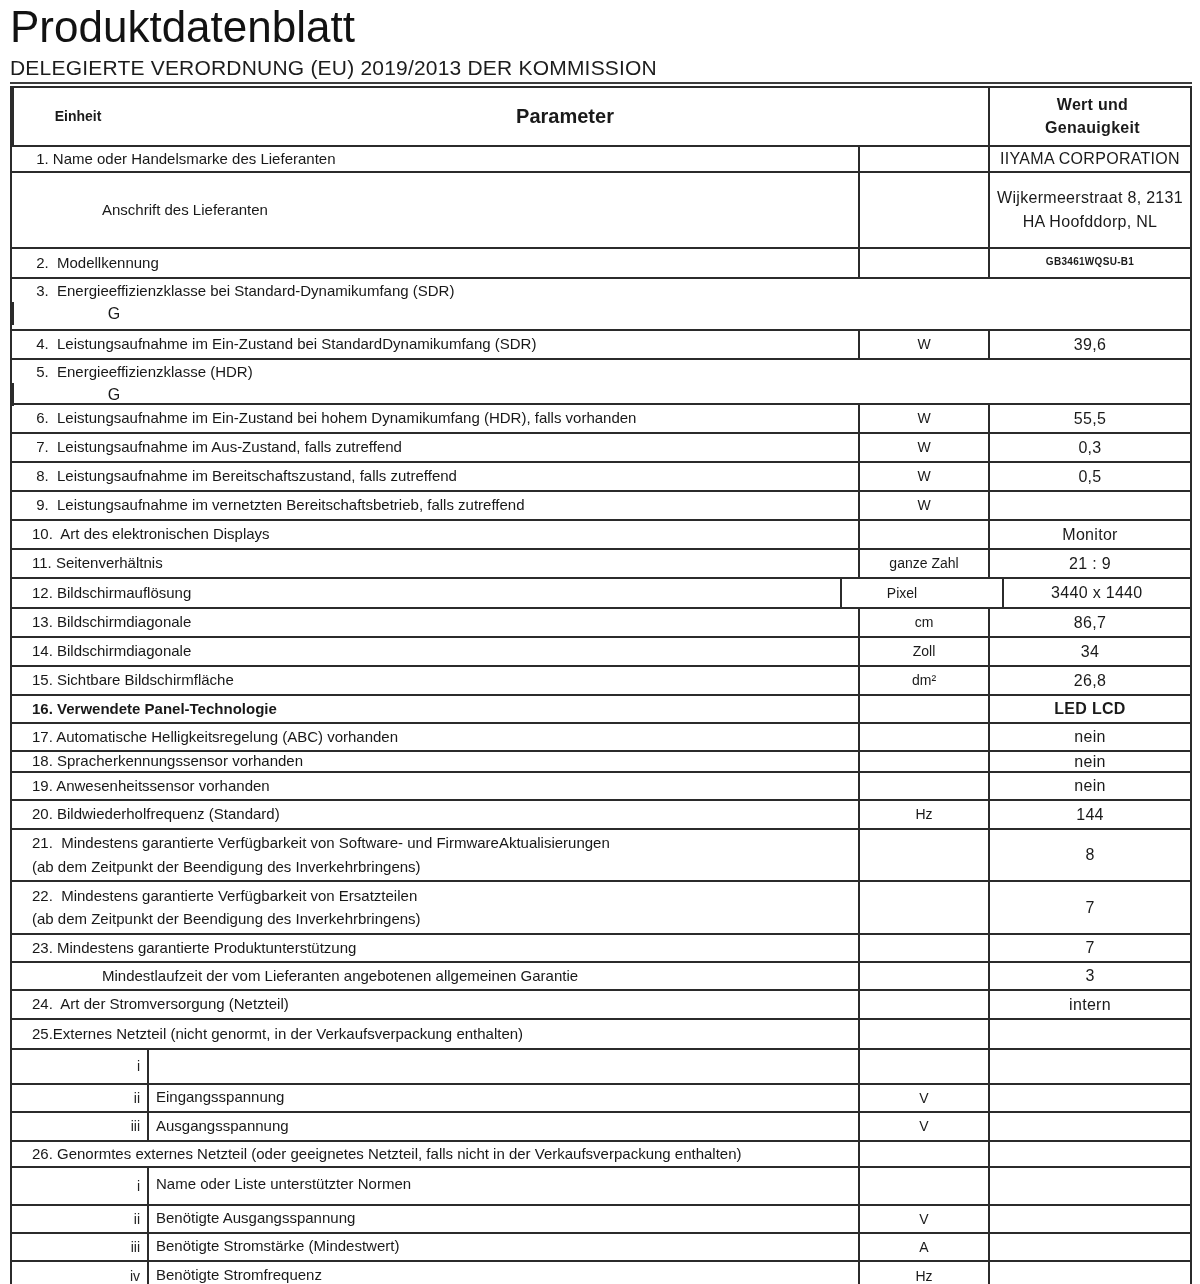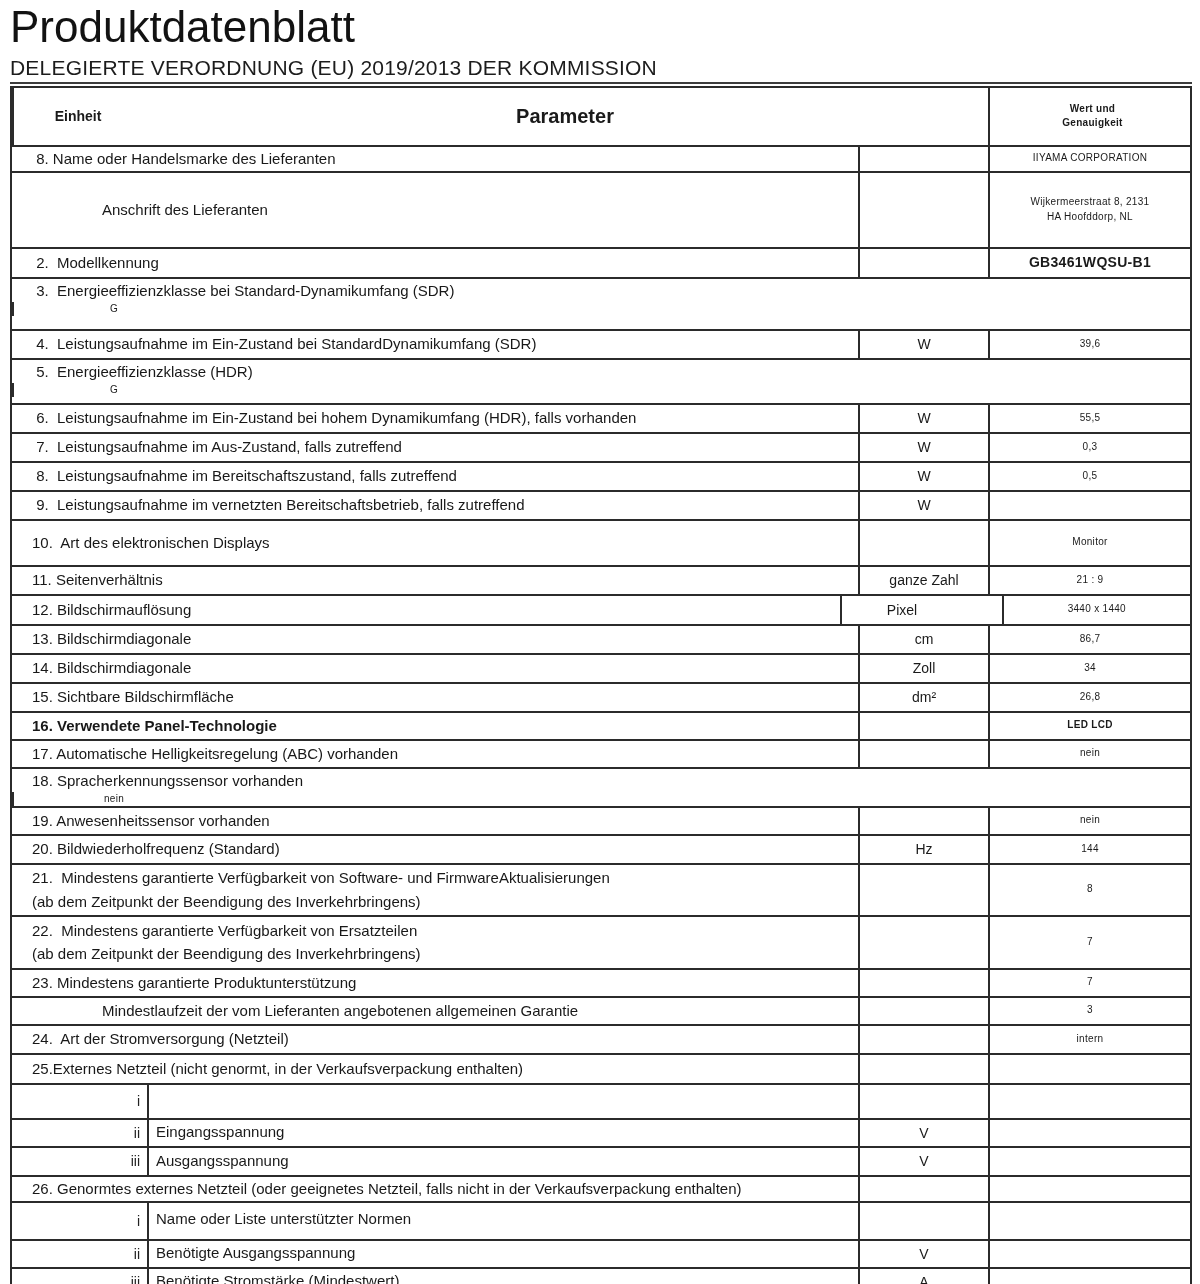--- a/index.html
+++ b/index.html
@@ -19,22 +19,22 @@
 
   .sheet-table{width:1182px;margin-left:10px;margin-top:2px;border:2px solid var(--border);background:var(--paper);}
 
   .trow,.thead{display:flex;width:100%;}
   .thead{height:57px;}
   .trow{border-top:2px solid var(--border);}
 
   .cell{display:flex;align-items:center;min-width:0;}
   .cell.param{width:846px;}
   .cell.unit{width:130px;border-left:2px solid var(--border);justify-content:center;text-align:center;font-size:14px;}
-  .cell.value{width:202px;border-left:2px solid var(--border);justify-content:center;text-align:center;font-size:10px;white-space:pre-wrap;line-height:1.45;letter-spacing:0.3px;}
-  .cell.value.bold{font-weight:700;font-size:14px;}
+  .cell.value{width:202px;border-left:2px solid var(--border);justify-content:center;text-align:center;font-size:16px;white-space:pre-wrap;line-height:1.45;letter-spacing:0.3px;}
+  .cell.value.bold{font-weight:700;font-size:10px;}
 
   .th-param{justify-content:center;font-weight:700;font-size:20px;}
   .th-unit{font-weight:700;font-size:19px;}
   .th-value{justify-content:flex-start;text-align:left;font-weight:700;font-size:20px;white-space:pre-wrap;line-height:1.25;padding-left:5px;}
 
   .label{padding-left:20px;padding-right:8px;white-space:pre-wrap;font-size:15px;line-height:1.55;color:#181818;}
   .label.indent{padding-left:48px;margin-left:42px;}
 
   .roman{width:137px;align-self:stretch;display:flex;align-items:center;justify-content:flex-end;padding-right:7px;border-right:2px solid var(--border);font-size:14px;color:#222;}
   .sublabel{padding-left:7px;padding-right:8px;font-size:15px;white-space:pre-wrap;line-height:1.5;}
@@ -53,21 +53,21 @@
   <div class="sheet-table">
     <div class="thead">
       <div class="cell unit th-unit">Einheit</div>
       <div class="cell param th-param">Parameter</div>
       <div class="cell value th-value">Wert und
 Genauigkeit</div>
     </div>
     <div>
         <div class="trow" style="height: 26px;">
           <div class="cell param">
-            <div class="label"> 8. Name oder Handelsmarke des Lieferanten</div>
+            <div class="label"> 1. Name oder Handelsmarke des Lieferanten</div>
           </div>
           <div class="cell unit"></div>
           <div class="cell value">IIYAMA CORPORATION</div>
         </div>
         <div class="trow" style="height: 76px;">
           <div class="cell param">
             <div class="label indent">Anschrift des Lieferanten</div>
           </div>
           <div class="cell unit"></div>
           <div class="cell value">Wijkermeerstraat 8, 2131
@@ -122,21 +122,21 @@
           <div class="cell unit">W</div>
           <div class="cell value">0,5</div>
         </div>
         <div class="trow" style="height: 29px;">
           <div class="cell param">
             <div class="label"> 9.  Leistungsaufnahme im vernetzten Bereitschaftsbetrieb, falls zutreffend</div>
           </div>
           <div class="cell unit">W</div>
           <div class="cell value"></div>
         </div>
-        <div class="trow" style="height: 46px;">
+        <div class="trow" style="height: 29px;">
           <div class="cell param">
             <div class="label">10.  Art des elektronischen Displays</div>
           </div>
           <div class="cell unit"></div>
           <div class="cell value">Monitor</div>
         </div>
         <div class="trow" style="height: 29px;">
           <div class="cell param">
             <div class="label">11. Seitenverhältnis</div>
           </div>
@@ -178,21 +178,21 @@
           <div class="cell unit"></div>
           <div class="cell value">LED LCD</div>
         </div>
         <div class="trow" style="height: 28px;">
           <div class="cell param">
             <div class="label">17. Automatische Helligkeitsregelung (ABC) vorhanden</div>
           </div>
           <div class="cell unit"></div>
           <div class="cell value">nein</div>
         </div>
-        <div class="trow" style="height: 39px; flex-direction: column;">
+        <div class="trow" style="height: 21px;">
           <div class="cell param">
             <div class="label">18. Spracherkennungssensor vorhanden</div>
           </div>
           <div class="cell unit"></div>
           <div class="cell value">nein</div>
         </div>
         <div class="trow" style="height: 28px;">
           <div class="cell param">
             <div class="label">19. Anwesenheitssensor vorhanden</div>
           </div>

